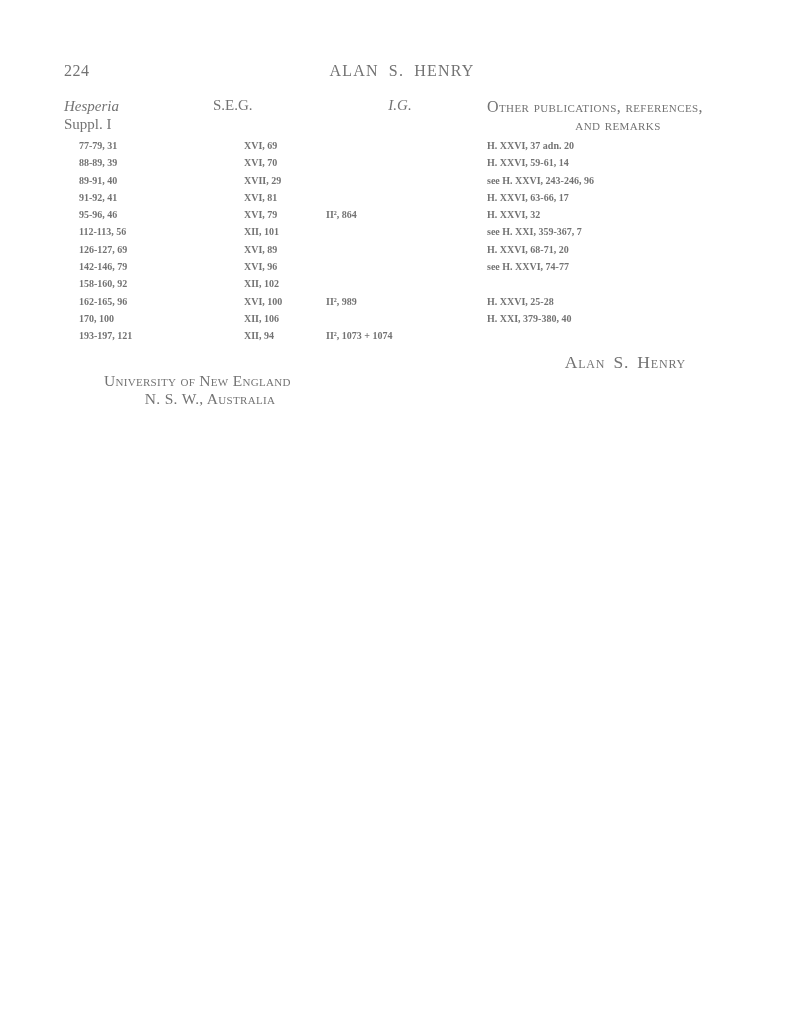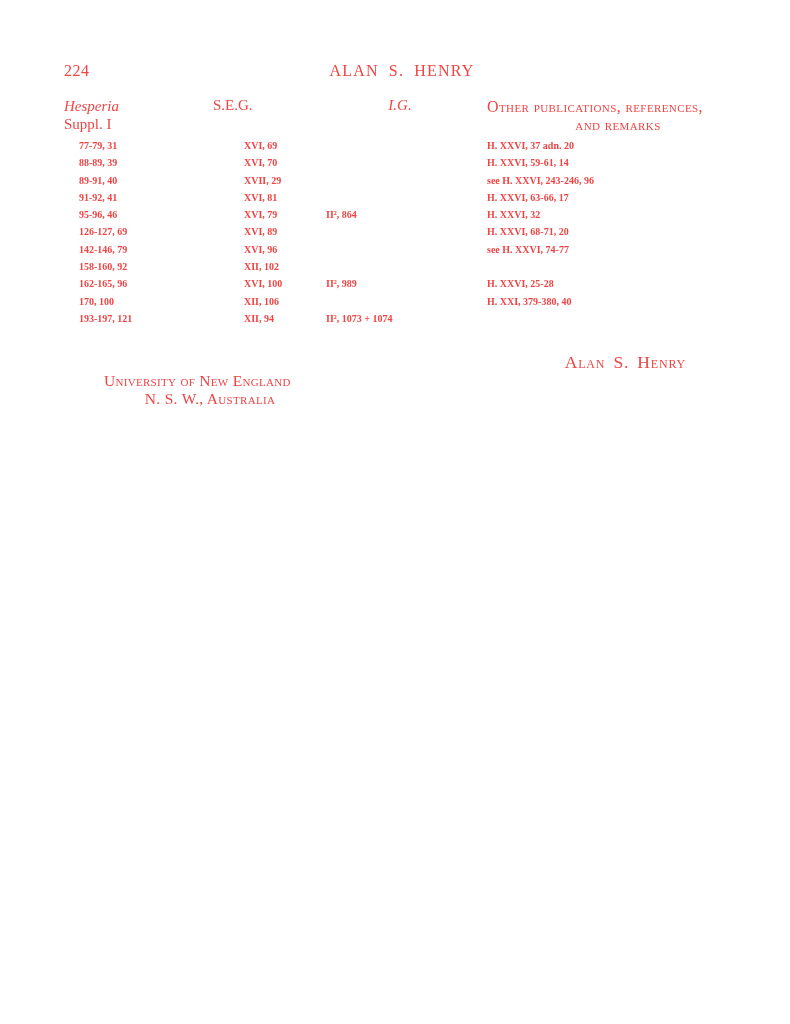--- a/index.html
+++ b/index.html
@@ -2,21 +2,21 @@
 <html><head>
 <meta charset="utf-8">
 <style>
   * { margin: 0; padding: 0; box-sizing: border-box; }
   html, body { background: #ffffff; }
   .page {
     position: relative;
     width: 790px;
     height: 1024px;
     background: #ffffff;
-    color: #ef4444;
+    color: #737373;
     font-family: "Liberation Serif", "DejaVu Serif", serif;
     overflow: hidden;
   }
 
   
   .running-head {
     position: absolute;
     top: 62px;
     left: 64px;
     right: 50px;
@@ -144,20 +144,26 @@
       <div class="c3"></div>
       <div class="c4">H. XXVI, 63-66, 17</div>
     </div>
     <div class="row">
       <div class="c1">95-96, 46</div>
       <div class="c2">XVI, 79</div>
       <div class="c3">II², 864</div>
       <div class="c4">H. XXVI, 32</div>
     </div>
     <div class="row">
+      <div class="c1">112-113, 56</div>
+      <div class="c2">XII, 101</div>
+      <div class="c3"></div>
+      <div class="c4">see H. XXI, 359-367, 7</div>
+    </div>
+    <div class="row">
       <div class="c1">126-127, 69</div>
       <div class="c2">XVI, 89</div>
       <div class="c3"></div>
       <div class="c4">H. XXVI, 68-71, 20</div>
     </div>
     <div class="row">
       <div class="c1">142-146, 79</div>
       <div class="c2">XVI, 96</div>
       <div class="c3"></div>
       <div class="c4">see H. XXVI, 74-77</div>

